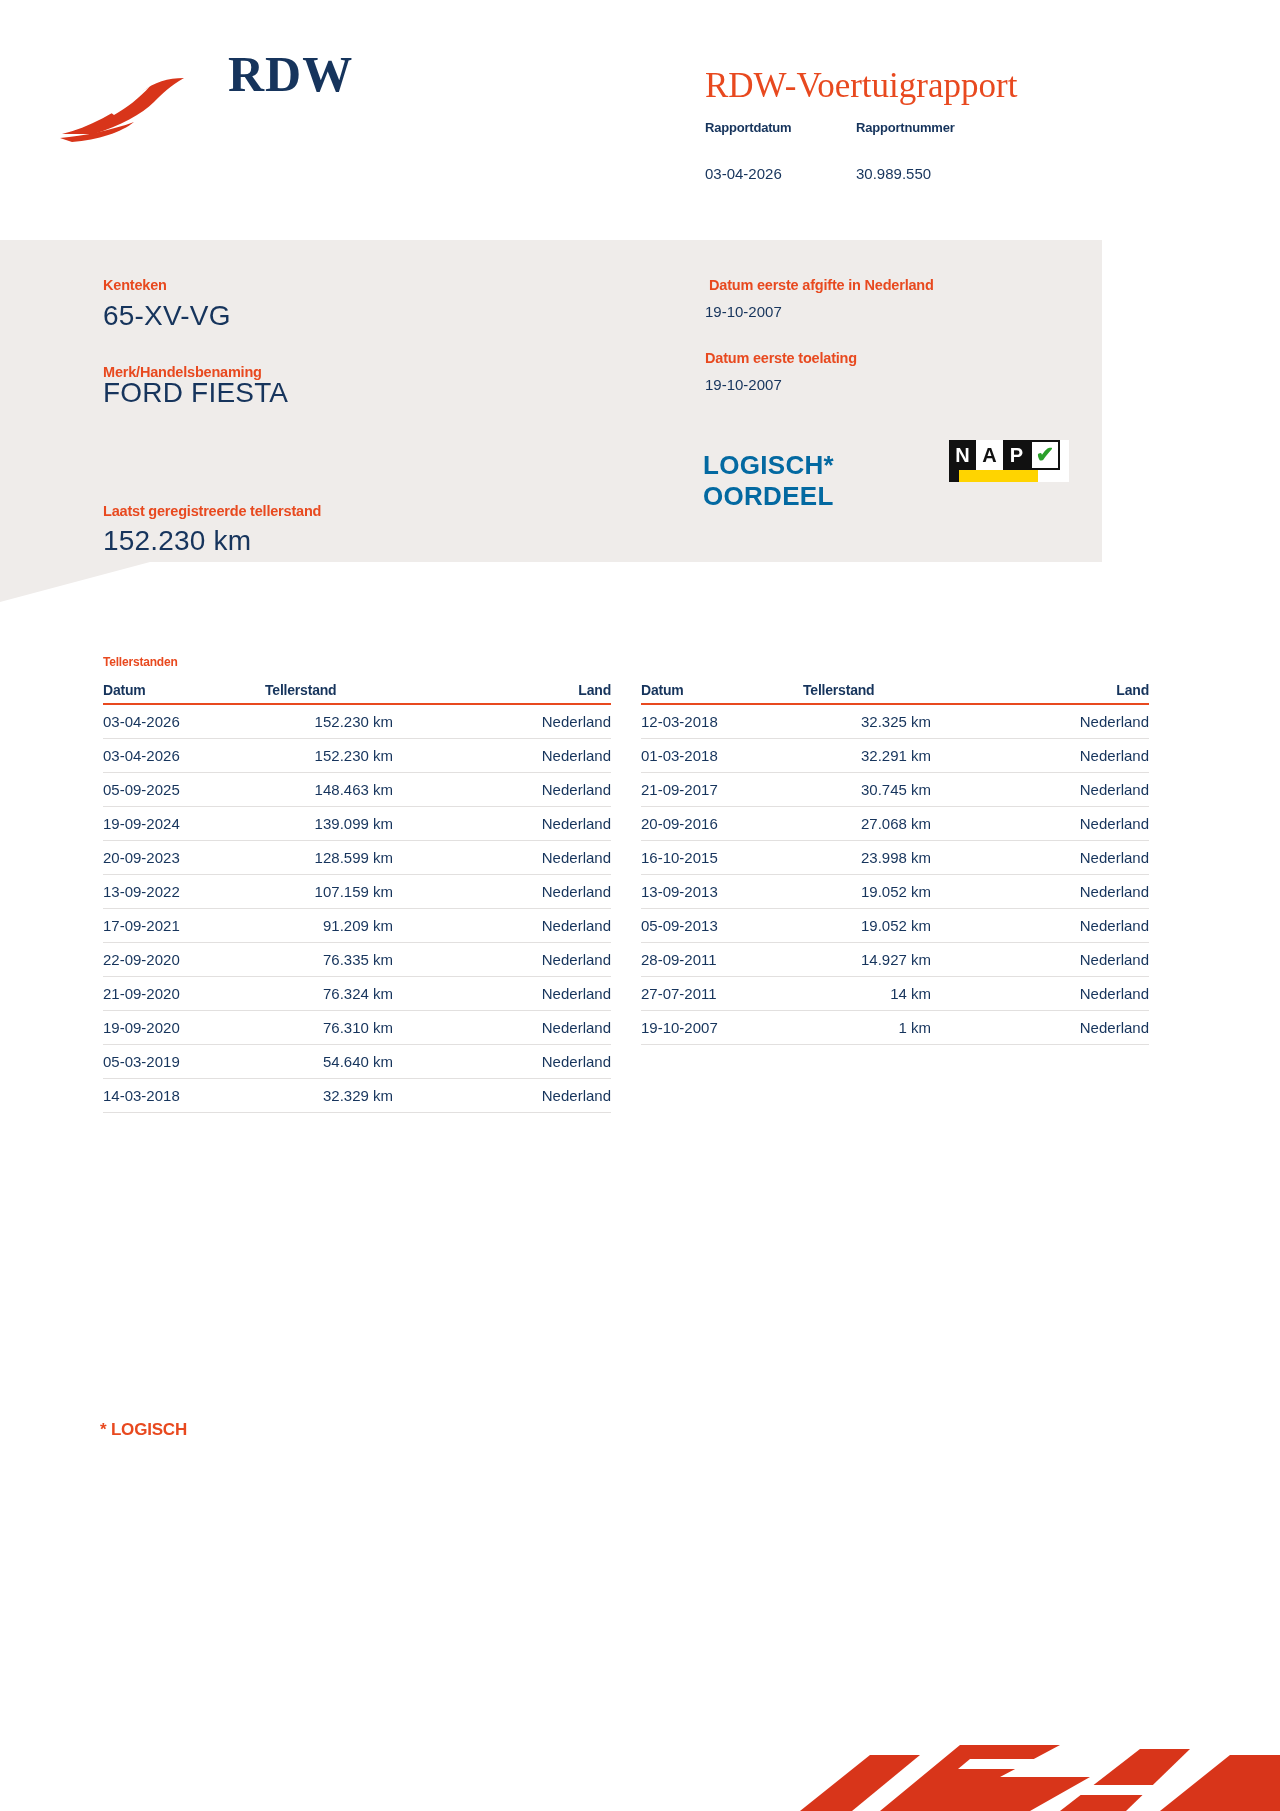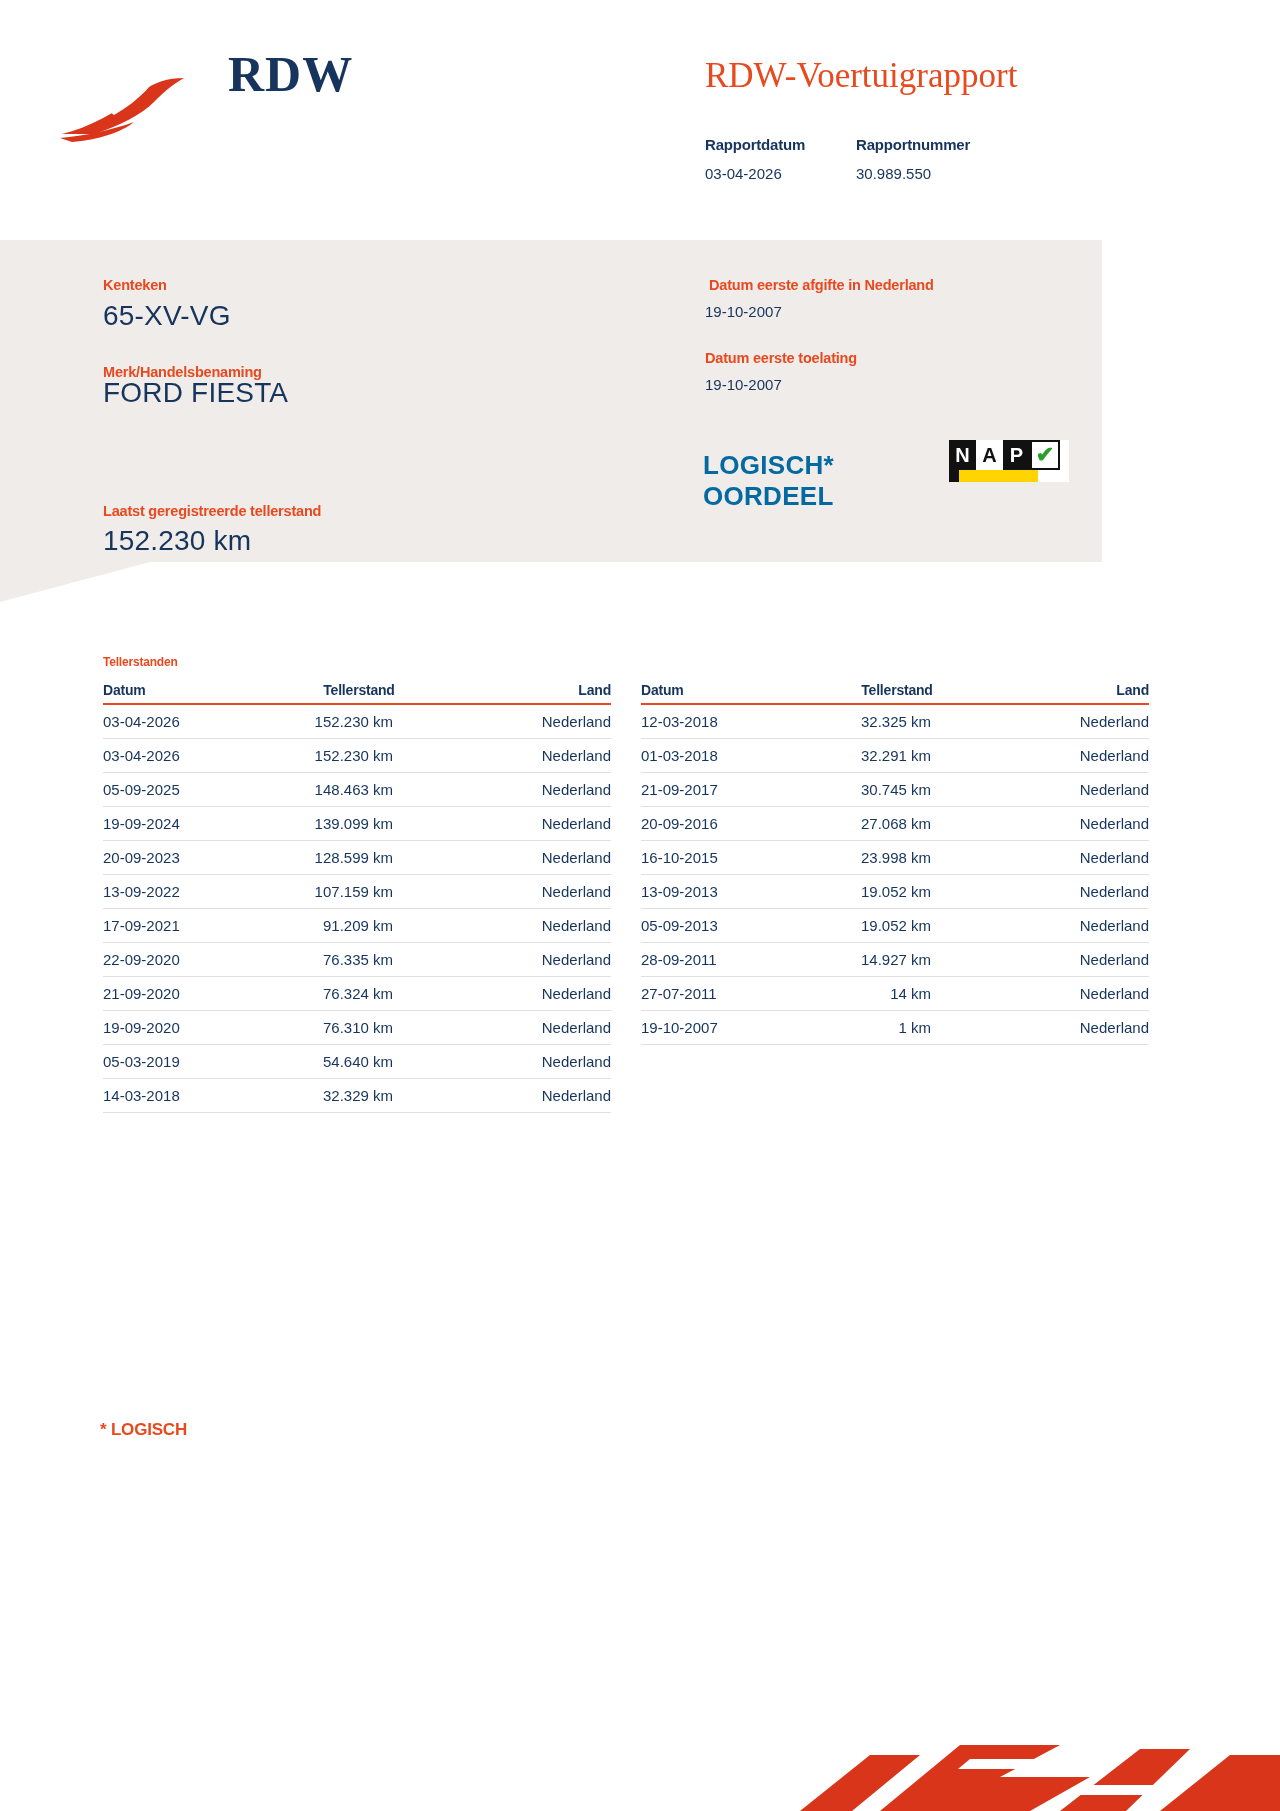--- a/index.html
+++ b/index.html
@@ -18,27 +18,27 @@
   
   .header { position: absolute; left: 0; top: 0; width: 1280px; height: 200px; }
   .logo-mark { position: absolute; left: 58px; top: 72px; width: 130px; height: 72px; }
   .logo-text {
     position: absolute; left: 228px; top: 45px;
     font-family: "Liberation Serif", serif;
     font-size: 50px; font-weight: 700; letter-spacing: 1px;
     color: #16345c;
   }
   .report-title {
-    position: absolute; left: 705px; top: 56px;
+    position: absolute; left: 705px; top: 66px;
     font-family: "Liberation Serif", serif;
     font-size: 35px; color: #e8491f; font-weight: 400;
   }
   .meta-label {
-    position: absolute; top: 136px;
-    font-size: 15px; font-weight: 700; color: #16345c;
+    position: absolute; top: 120px;
+    font-size: 13px; font-weight: 700; color: #16345c;
     letter-spacing: -0.2px;
   }
   .meta-value {
     position: absolute; top: 165px;
     font-size: 15px; color: #16345c;
   }
   #meta-date-label { left: 705px; }
   #meta-date-value { left: 705px; }
   #meta-num-label  { left: 856px; }
   #meta-num-value  { left: 856px; }
@@ -121,21 +121,21 @@
   #tbl-left  { left: 103px; top: 680px; }
   #tbl-right { left: 641px; top: 680px; }
   table { width: 100%; border-collapse: collapse; }
   thead th {
     font-size: 14px; font-weight: 700; color: #16345c;
     padding: 2px 0 5px 0;
     border-bottom: 2px solid #e8491f;
     letter-spacing: -0.2px;
   }
   thead th.c-date { text-align: left; width: 160px; }
-  thead th.c-km   { text-align: center; width: 190px; padding-left: 2px; }
+  thead th.c-km   { text-align: left; width: 190px; padding-left: 2px; }
   thead th.c-land { text-align: right; }
   tbody td {
     font-size: 15px; color: #16345c;
     padding: 8px 0 8px 0;
     border-bottom: 1px solid #e2e0df;
     white-space: nowrap;
   }
   tbody td.c-date { text-align: left; }
   tbody td.c-km   { text-align: right; padding-right: 60px; }
   tbody td.c-land { text-align: right; }

